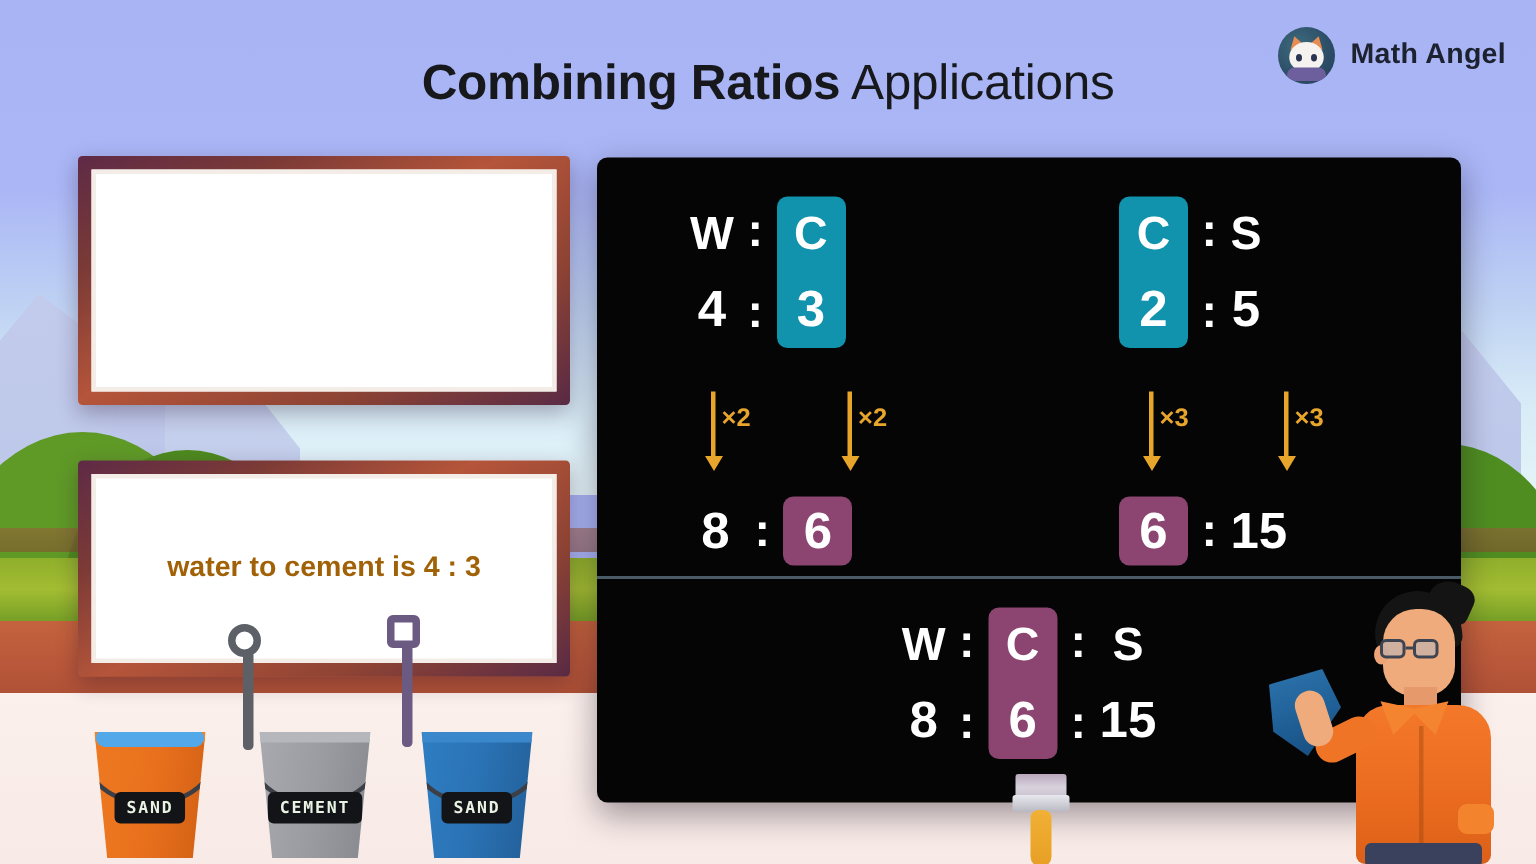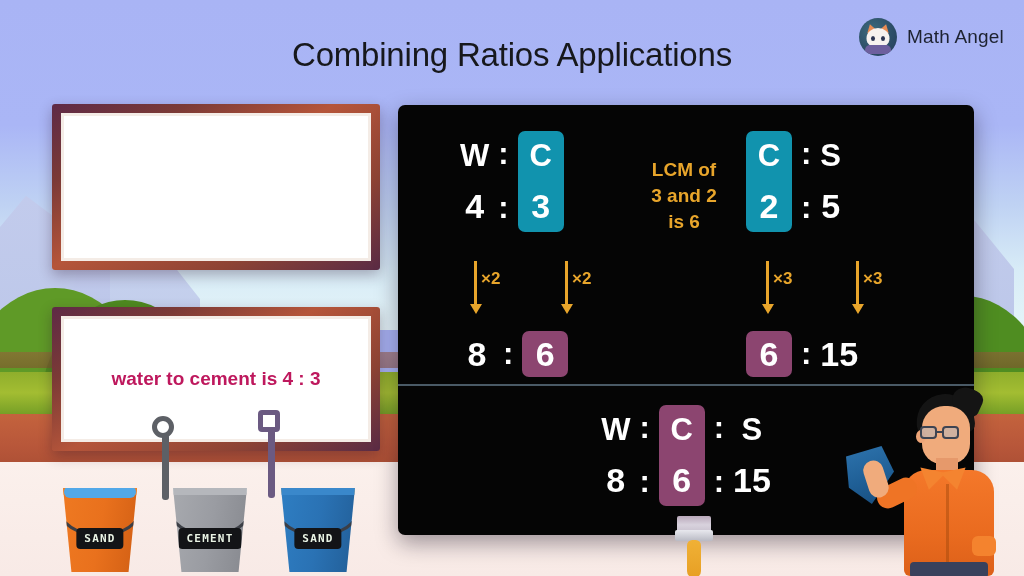--- a/index.html
+++ b/index.html
@@ -52,21 +52,21 @@
     background: linear-gradient(180deg, #9d5a3c 0%, #8a4a30 100%);
     opacity: .55;
   }
 
   
   .title {
     position: absolute; top: 36px; left: 0; right: 0;
     text-align: center; font-size: 33px; letter-spacing: -.2px;
     color: #17181c; white-space: nowrap;
   }
-  .title .strong { font-weight: 400; }
+  .title .strong { font-weight: 700; }
   .title .light  { font-weight: 400; }
 
   
   .logo {
     position: absolute; top: 18px; right: 20px;
     display: flex; align-items: center; gap: 10px;
   }
   .logo-mark {
     width: 38px; height: 38px; border-radius: 50%;
     background: radial-gradient(circle at 36% 34%, #3d6b7d 0%, #2d4f68 55%, #243c58 100%);
@@ -78,21 +78,21 @@
   }
   .logo-mark .ear { position: absolute; top: 6px; width: 0; height: 0;
     border-left: 5px solid transparent; border-right: 5px solid transparent; border-bottom: 8px solid #e98c54; }
   .logo-mark .ear.l { left: 7px; transform: rotate(-16deg); }
   .logo-mark .ear.r { right: 7px; transform: rotate(16deg); }
   .logo-mark .eye { position: absolute; top: 18px; width: 4px; height: 5px; border-radius: 50%; background: #2b3452; }
   .logo-mark .eye.l { left: 12px; }
   .logo-mark .eye.r { right: 12px; }
   .logo-mark .hat { position: absolute; left: 50%; bottom: 2px; transform: translateX(-50%);
     width: 26px; height: 9px; background: #6d5f9e; border-radius: 5px 5px 3px 3px; }
-  .logo-text { font-size: 19px; font-weight: 400; color: #1d2230; letter-spacing: .2px; }
+  .logo-text { font-size: 19px; font-weight: 700; color: #1d2230; letter-spacing: .2px; }
 
   
   .frame {
     position: absolute;
     background: linear-gradient(150deg, #5e2a46 0%, #7b3a36 22%, #b5553a 46%, #8d4334 74%, #5a2b45 100%);
     padding: 9px;
     border-radius: 3px;
     box-shadow: 0 5px 14px rgba(40,16,40,.32);
   }
   .frame-inner {
@@ -100,21 +100,21 @@
     background: #ffffff;
     border: 3px solid #f4ece6;
     display: flex; flex-direction: column; align-items: center; justify-content: center;
     text-align: center;
   }
   .card-q  { left: 52px; top: 104px;  width: 328px; height: 166px; }
   .card-g  { left: 52px; top: 307px;  width: 328px; height: 144px; }
 
   .q-label  { font-size: 21px; color: #1d1d1f; font-weight: 400; margin-bottom: 13px; }
   .q-text   { font-size: 21px; font-weight: 700; color: #0e7f8e; line-height: 1.36; }
-  .g-line   { font-size: 19px; font-weight: 700; color: #be185d; line-height: 1.6; }
+  .g-line   { font-size: 19px; font-weight: 700; color: #a16207; line-height: 1.6; }
 
   
   .board {
     position: absolute; left: 398px; top: 105px; width: 576px; height: 430px;
     background: #050505; border-radius: 7px; overflow: hidden;
     box-shadow: 0 8px 22px rgba(20,10,30,.4);
   }
   .board-divider {
     position: absolute; left: 0; right: 0; top: 279px; height: 2px;
     background: #4a5a66;
@@ -386,25 +386,20 @@
         <div class="plain-col" style="padding:0; width:34px;">
           <div class="cell">8</div>
         </div>
         <div class="colon">:</div>
         <div class="hl hl-purple" style="width:46px; height:46px; padding:0;">
           <div class="cell">6</div>
         </div>
       </div>
     </div>
 
-    <div class="lcm">
-      <div>LCM of</div>
-      <div>3 and 2</div>
-      <div>is 6</div>
-    </div>
 
     <div class="grp grp-right">
       <div class="row">
         <div class="hl hl-teal hl-tall">
           <div class="cell cell-var">C</div>
           <div class="gap"></div>
           <div class="cell">2</div>
         </div>
         <div class="plain-col">
           <div class="colon">:</div>

